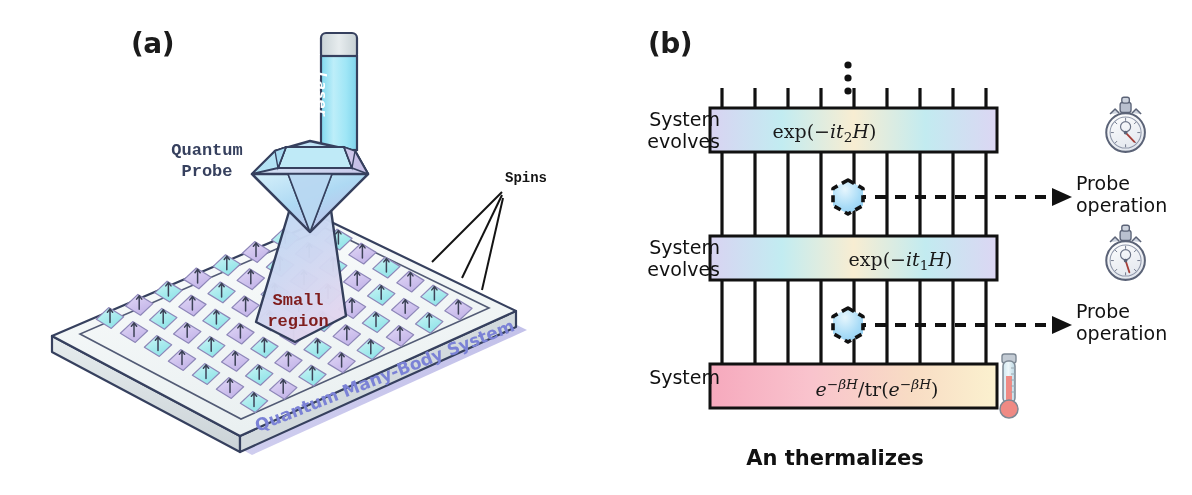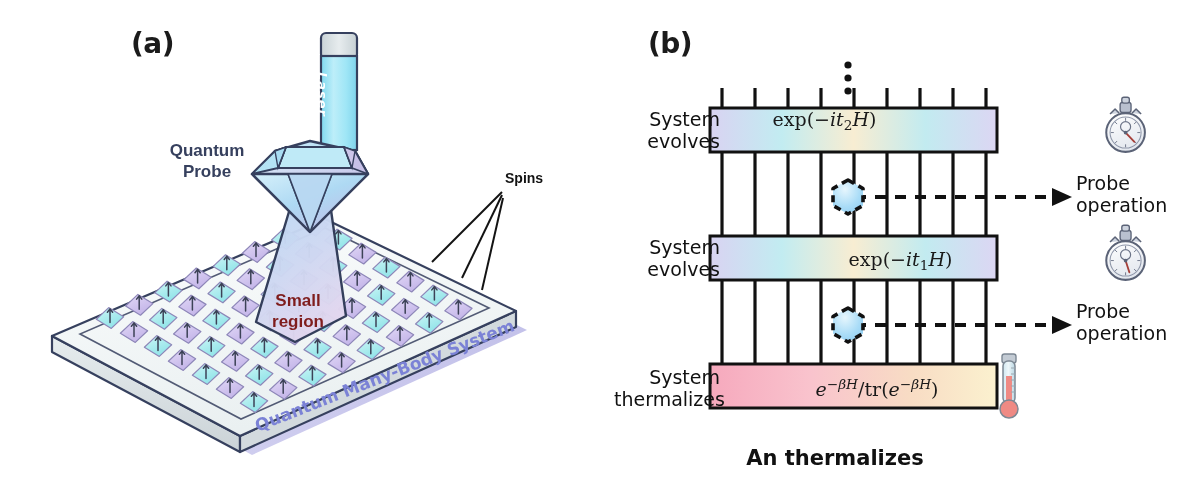--- a/index.html
+++ b/index.html
@@ -21,21 +21,21 @@
     letter-spacing:-0.5px;
   }
   #label-a{left:131px;top:27px;}
   #label-b{left:648px;top:27px;}
 
   
   #panel-a{position:absolute;left:0;top:0;width:600px;height:495px;}
 
   .pa-text{
     position:absolute;
-    font-family:Liberation Sans, sans-serif;
+    font-family:Liberation Mono, monospace;
     font-weight:700;
     color:#36405e;
     line-height:1.25;
     text-align:center;
   }
   #quantum-probe-label{left:142px;top:140px;width:130px;font-size:17px;}
   #spins-label{left:505px;top:170px;width:80px;font-size:14px;color:#131313;text-align:left;}
   #small-region-label{
     left:243px;top:290px;width:110px;font-size:17px;color:#7f1d1d;
   }
@@ -503,33 +503,32 @@
     <div class="b-text" id="row-lab-2">
       <div>System</div>
       <div>evolves</div>
     </div>
     <div class="b-text" id="row-lab-1">
       <div>System</div>
       <div>evolves</div>
     </div>
     <div class="b-text" id="row-lab-0">
       <div>System</div>
-      <div>thermalizes</div>
     </div>
 
     <div class="b-text" id="probe-op-2">
       <div>Probe</div>
       <div>operation</div>
     </div>
     <div class="b-text" id="probe-op-1">
       <div>Probe</div>
       <div>operation</div>
     </div>
 
-    <div class="formula" style="left:110px;top:108px;width:229px;">
+    <div class="formula" style="left:110px;top:120px;width:229px;">
       <span id="f2">exp(−<i>i</i><i>t</i><span class="sub">2</span><i>H</i>)</span>
     </div>
     <div class="formula" style="left:110px;top:248px;width:287px;padding-left:47px;">
       <span id="f1">exp(−<i>i</i><i>t</i><span class="sub">1</span><i>H</i>)</span>
     </div>
     <div class="formula" style="left:110px;top:376px;width:334px;">
       <span id="f0"><i>e</i><span class="sup">−<i>βH</i></span>/tr(<i>e</i><span class="sup">−<i>βH</i></span>)</span>
     </div>
 
     <div class="b-text" id="an-experiment">An thermalizes</div>

